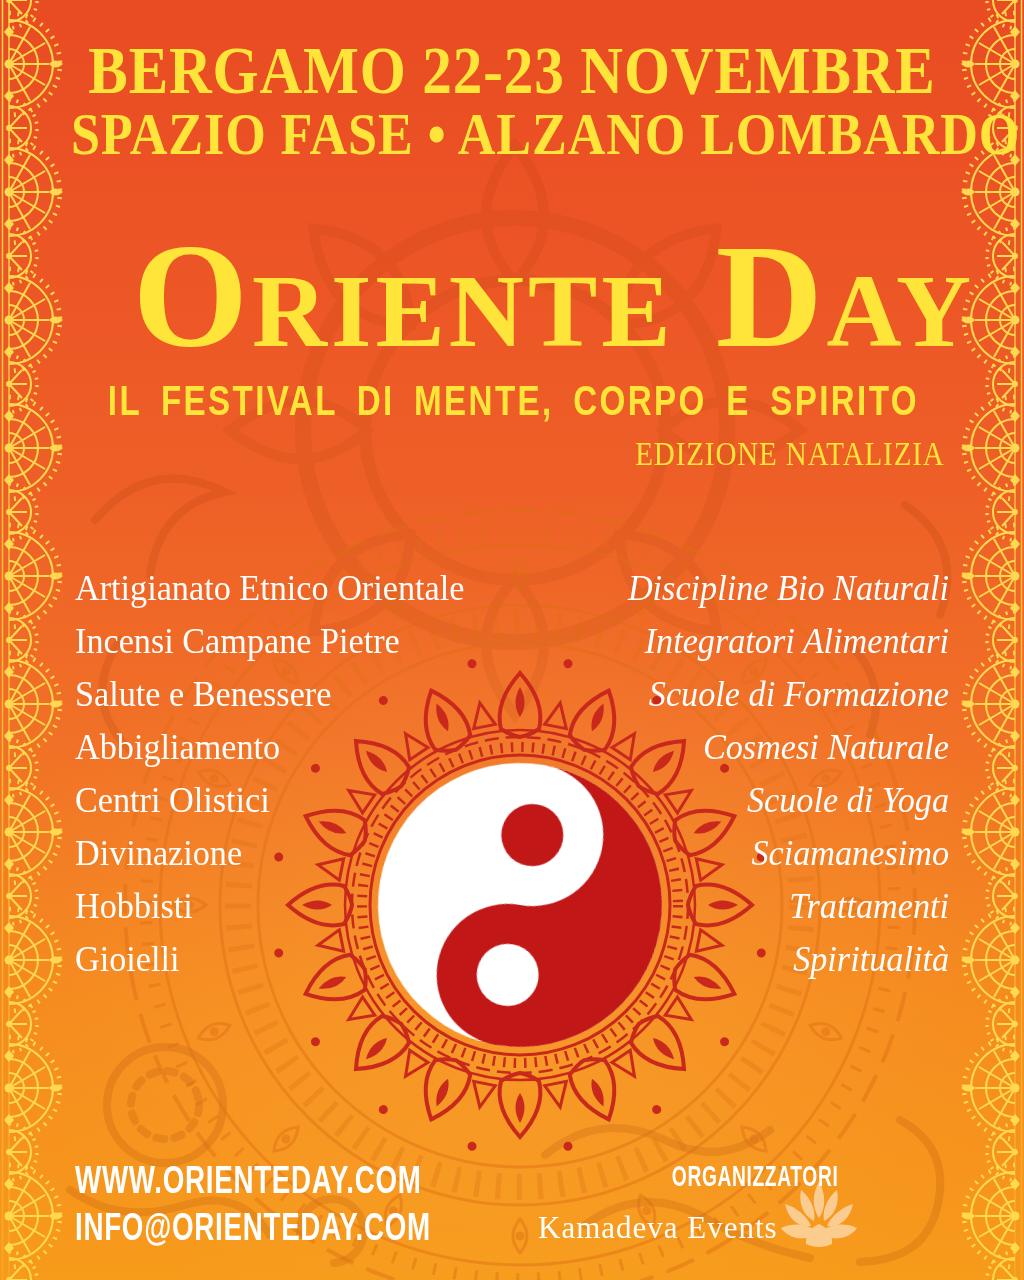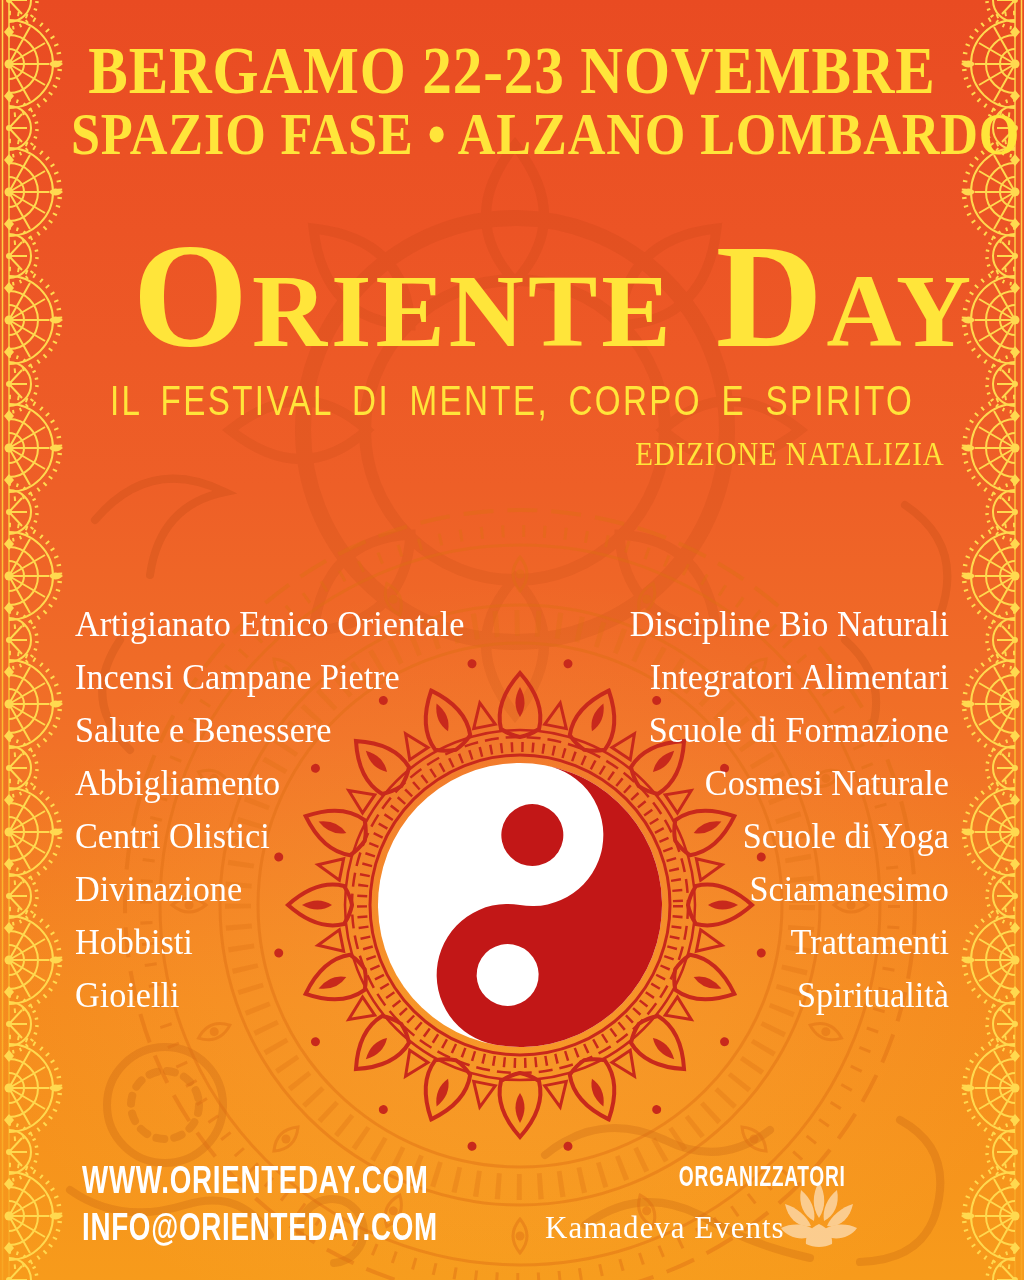--- a/index.html
+++ b/index.html
@@ -7,41 +7,41 @@
     position:relative;width:1024px;height:1280px;overflow:hidden;
     font-family:"Liberation Serif",serif;
     background:
       radial-gradient(ellipse 760px 560px at 50% 76%, rgba(255,200,90,.22), rgba(255,200,90,0) 70%),
       linear-gradient(180deg,#e94b22 0%,#ec5425 18%,#ee5f27 38%,#f17127 58%,#f58a1e 78%,#f79b1b 100%);
   }
   svg.decor{position:absolute;inset:0;z-index:1;}
   .lotus{position:absolute;left:779px;top:1180px;z-index:3;}
   .txt{position:absolute;z-index:10;white-space:nowrap;}
   .yellow{color:#ffe53a;}
-  .white{color:#ffffff;margin-left:7px;}
+  .white{color:#ffffff;}
   .cx{display:inline-block;white-space:nowrap;}
 
   .header-line1{top:36px;left:0;width:100%;text-align:center;font-weight:bold;font-size:68px;line-height:1;}
   .header-line1 .cx{transform:scaleX(.87);transform-origin:center;letter-spacing:1px;}
   .header-line2{top:104px;left:0;width:100%;text-align:right;font-weight:bold;font-size:60px;line-height:1;}
   .header-line2 .cx{transform:scaleX(.87);transform-origin:center;letter-spacing:1px;}
 
   .title{top:222px;left:0;width:100%;text-align:center;font-weight:bold;font-size:148px;line-height:1;
          font-variant:small-caps;letter-spacing:4px;padding-left:42px;}
 
   .subtitle{top:380px;left:0;width:100%;text-align:center;
-            font-family:"Liberation Sans",sans-serif;font-weight:normal;font-size:42px;line-height:1;}
+            font-family:"Liberation Sans",sans-serif;font-weight:bold;font-size:42px;line-height:1;}
   .subtitle .cx{transform:scaleX(.79);transform-origin:center;letter-spacing:3px;word-spacing:10px;}
 
   .edition{top:438px;right:79px;text-align:right;font-weight:normal;font-size:33px;line-height:1;}
   .edition .cx{transform:scaleX(.88);transform-origin:right center;letter-spacing:1px;}
 
-  .cat-col{font-size:36px;line-height:53px;color:#fff;margin-top:36px;}
+  .cat-col{font-size:36px;line-height:53px;color:#fff;}
   .col-left{left:75px;top:562px;text-align:left;}
-  .col-right{right:75px;top:562px;text-align:right;}
+  .col-right{right:75px;top:562px;text-align:right;font-style:italic;}
   .cat-item{transform:scaleX(.95);}
   .col-left .cat-item{transform-origin:left center;}
   .col-right .cat-item{transform-origin:right center;}
 
   .site-block{left:75px;top:1157px;font-family:"Liberation Sans",sans-serif;font-weight:bold;
               font-size:38px;line-height:47px;}
   .site-block .cx{transform:scaleX(.73);transform-origin:left center;letter-spacing:1px;display:block;}
 
   .organizers-label{left:555px;top:1161px;width:400px;text-align:center;
     font-family:"Liberation Sans",sans-serif;font-weight:bold;font-size:30px;line-height:1;}

